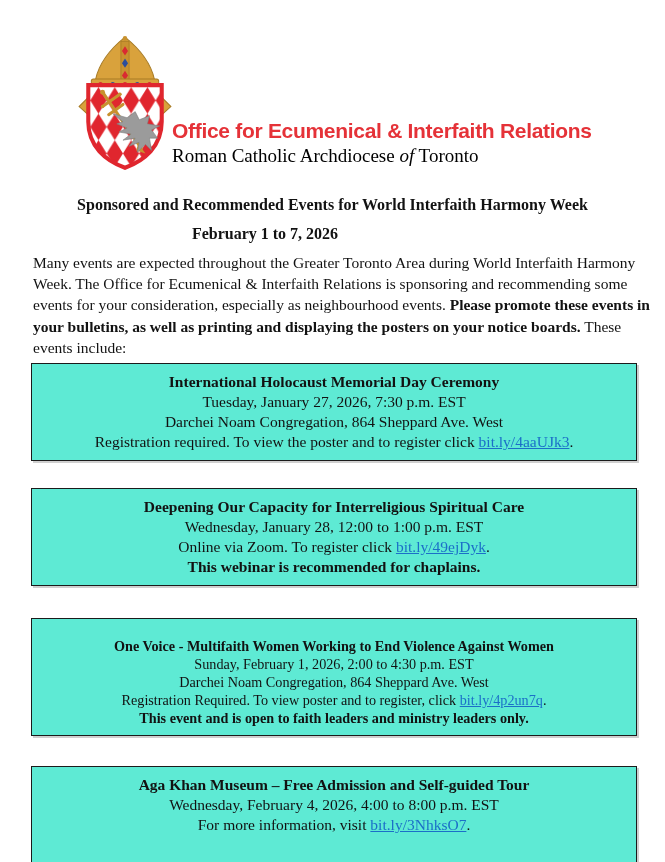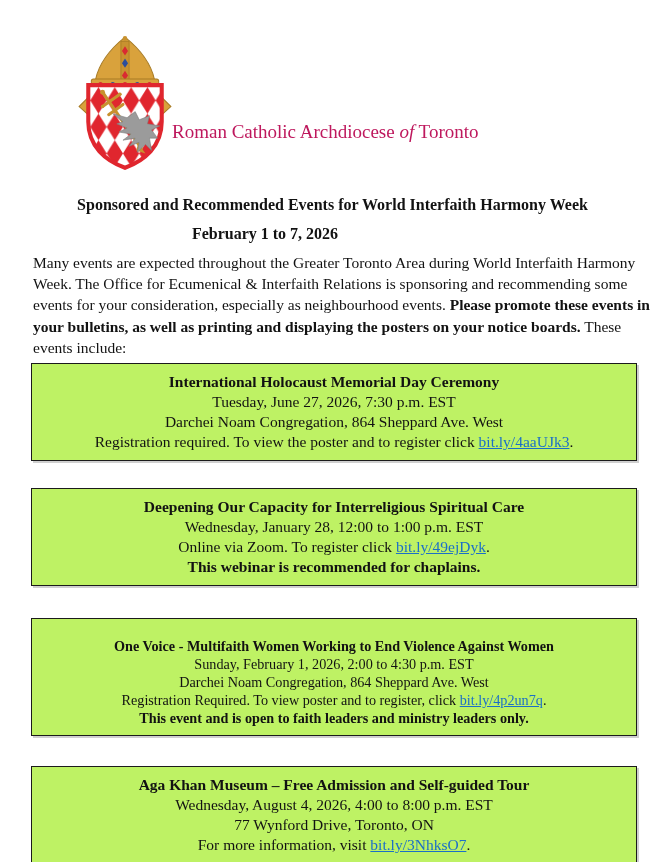--- a/index.html
+++ b/index.html
@@ -23,21 +23,21 @@
   .brand-title {
     font-family: "Liberation Sans", "DejaVu Sans", sans-serif;
     font-weight: 700;
     font-size: 21px;
     letter-spacing: -0.3px;
     color: #E53238;
     white-space: nowrap;
   }
   .brand-subtitle {
     font-size: 19px;
-    color: #be185d;
+    color: #000000;
     margin-top: 2px;
     white-space: nowrap;
   }
   .brand-subtitle i { font-style: italic; }
 
   
   .doc-heading {
     position: absolute; top: 196px; left: 0;
     width: 665px; text-align: center;
     font-weight: 700; font-size: 16px;
@@ -59,21 +59,21 @@
   .intro b { font-weight: 700; }
 
   
   #events { position: absolute; top: 363px; left: 31px; width: 606px; }
   .event-box {
     box-sizing: border-box;
     width: 606px;
     min-height: 98px;
     border: 1.5px solid #1b1b1b;
     box-shadow: 2px 2px 0 #cfcfcf;
-    background: #bef264;
+    background: #5eead4;
     text-align: center;
     padding: 8px 12px 8px 12px;
     font-size: 15.5px;
     line-height: 20px;
   }
   .event-box:nth-child(1) { margin-bottom: 27px; }
   .event-box:nth-child(2) { margin-bottom: 32px; }
   .event-box:nth-child(3) { margin-bottom: 30px; }
   .event-box.small { font-size: 14.2px; line-height: 18px; padding-top: 18px; }
   .event-line.bold { font-weight: 700; }
@@ -121,49 +121,49 @@
     </g>
     <circle cx="28" cy="57" r="2.4" fill="#C8922F"></circle>
     <circle cx="28" cy="71" r="1.7" fill="#C8922F"></circle>
     <circle cx="45" cy="59" r="1.7" fill="#C8922F"></circle>
     <polygon points="63,107 70,117 61,114" fill="#C8922F"></polygon>
 
     <path d="M38 78 L48 86 L42 88 L52 92 L44 96 L56 98 L48 104 L60 102 L54 110 L64 106 L62 116 L70 108 L76 114 L74 102 L82 102 L76 94 L84 90 L72 88 L74 80 L64 84 L60 76 L52 82 Z" fill="#9B9B9B" stroke="#7F7F7F" stroke-width="0.6"></path>
   </svg>
 
   <div class="brand">
+    <div class="brand-title">Office for Ecumenical &amp; Interfaith Relations</div>
     <div class="brand-subtitle"><span>Roman Catholic Archdiocese </span><i>of</i><span> Toronto</span></div>
   </div>
 
   <div class="doc-heading">Sponsored and Recommended Events for World Interfaith Harmony Week</div>
   <div class="doc-dates">February 1 to 7, 2026</div>
 
   <p class="intro"><span>Many events are expected throughout the Greater Toronto Area during World Interfaith Harmony Week. The Office for Ecumenical &amp; Interfaith Relations is sponsoring and recommending some events for your consideration, especially as neighbourhood events. </span><b>Please promote these events in your bulletins, as well as printing and displaying the posters on your notice boards.</b><span> These events include:</span></p>
 
   <div id="events">
       <div class="event-box">
         <div class="event-line bold">International Holocaust Memorial Day Ceremony</div>
-        <div class="event-line">Tuesday, June 27, 2026, 7:30 p.m. EST</div>
+        <div class="event-line">Tuesday, January 27, 2026, 7:30 p.m. EST</div>
         <div class="event-line">Darchei Noam Congregation, 864 Sheppard Ave. West</div>
         <div class="event-line">Registration required. To view the poster and to register click <a class="event-link" href="#">bit.ly/4aaUJk3</a>.</div>
       </div>
       <div class="event-box">
         <div class="event-line bold">Deepening Our Capacity for Interreligious Spiritual Care</div>
         <div class="event-line">Wednesday, January 28, 12:00 to 1:00 p.m. EST</div>
         <div class="event-line">Online via Zoom. To register click <a class="event-link" href="#">bit.ly/49ejDyk</a>.</div>
         <div class="event-line bold">This webinar is recommended for chaplains.</div>
       </div>
       <div class="event-box small">
         <div class="event-line bold">One Voice - Multifaith Women Working to End Violence Against Women</div>
         <div class="event-line">Sunday, February 1, 2026, 2:00 to 4:30 p.m. EST</div>
         <div class="event-line">Darchei Noam Congregation, 864 Sheppard Ave. West</div>
         <div class="event-line">Registration Required. To view poster and to register, click <a class="event-link" href="#">bit.ly/4p2un7q</a>.</div>
         <div class="event-line bold">This event and is open to faith leaders and ministry leaders only.</div>
       </div>
       <div class="event-box">
         <div class="event-line bold">Aga Khan Museum – Free Admission and Self-guided Tour</div>
-        <div class="event-line">Wednesday, August 4, 2026, 4:00 to 8:00 p.m. EST</div>
-        <div class="event-line">77 Wynford Drive, Toronto, ON</div>
+        <div class="event-line">Wednesday, February 4, 2026, 4:00 to 8:00 p.m. EST</div>
         <div class="event-line">For more information, visit <a class="event-link" href="#">bit.ly/3NhksO7</a>.</div>
       </div>
     </div>
 
 </div>
 
 </body></html>

